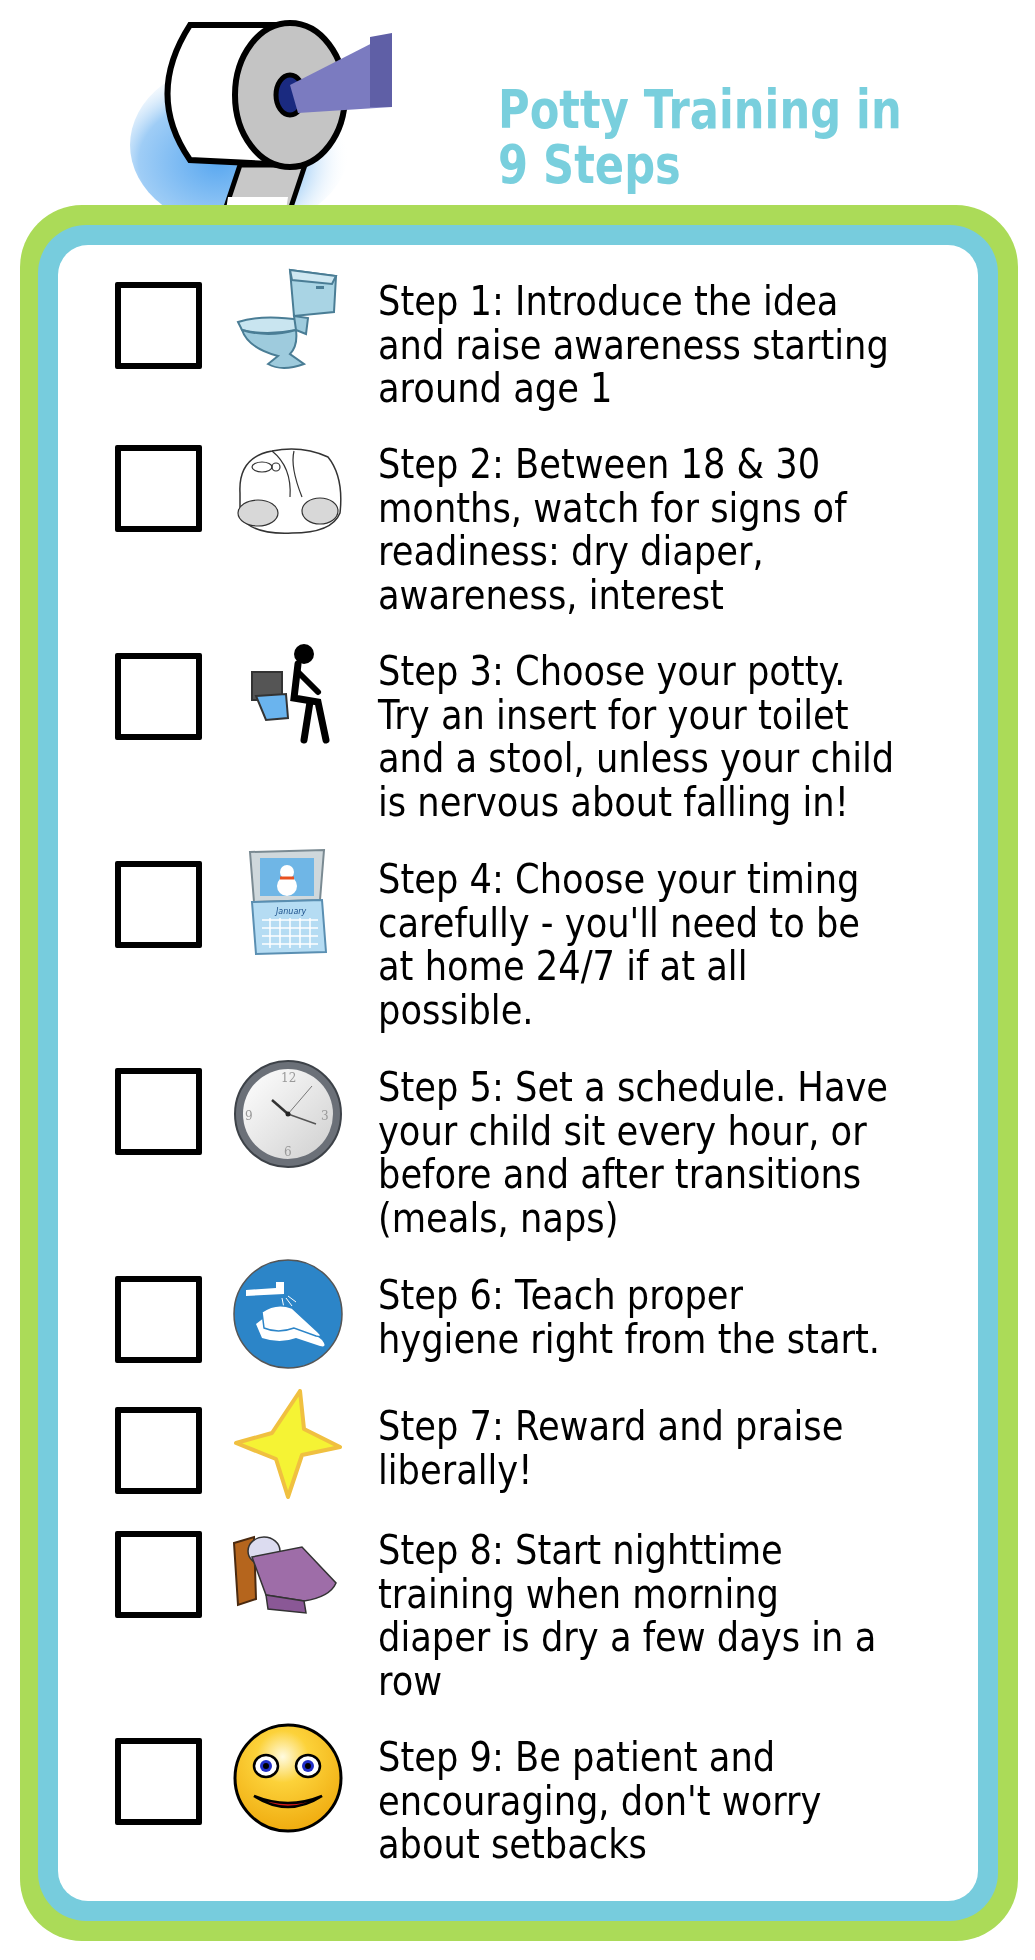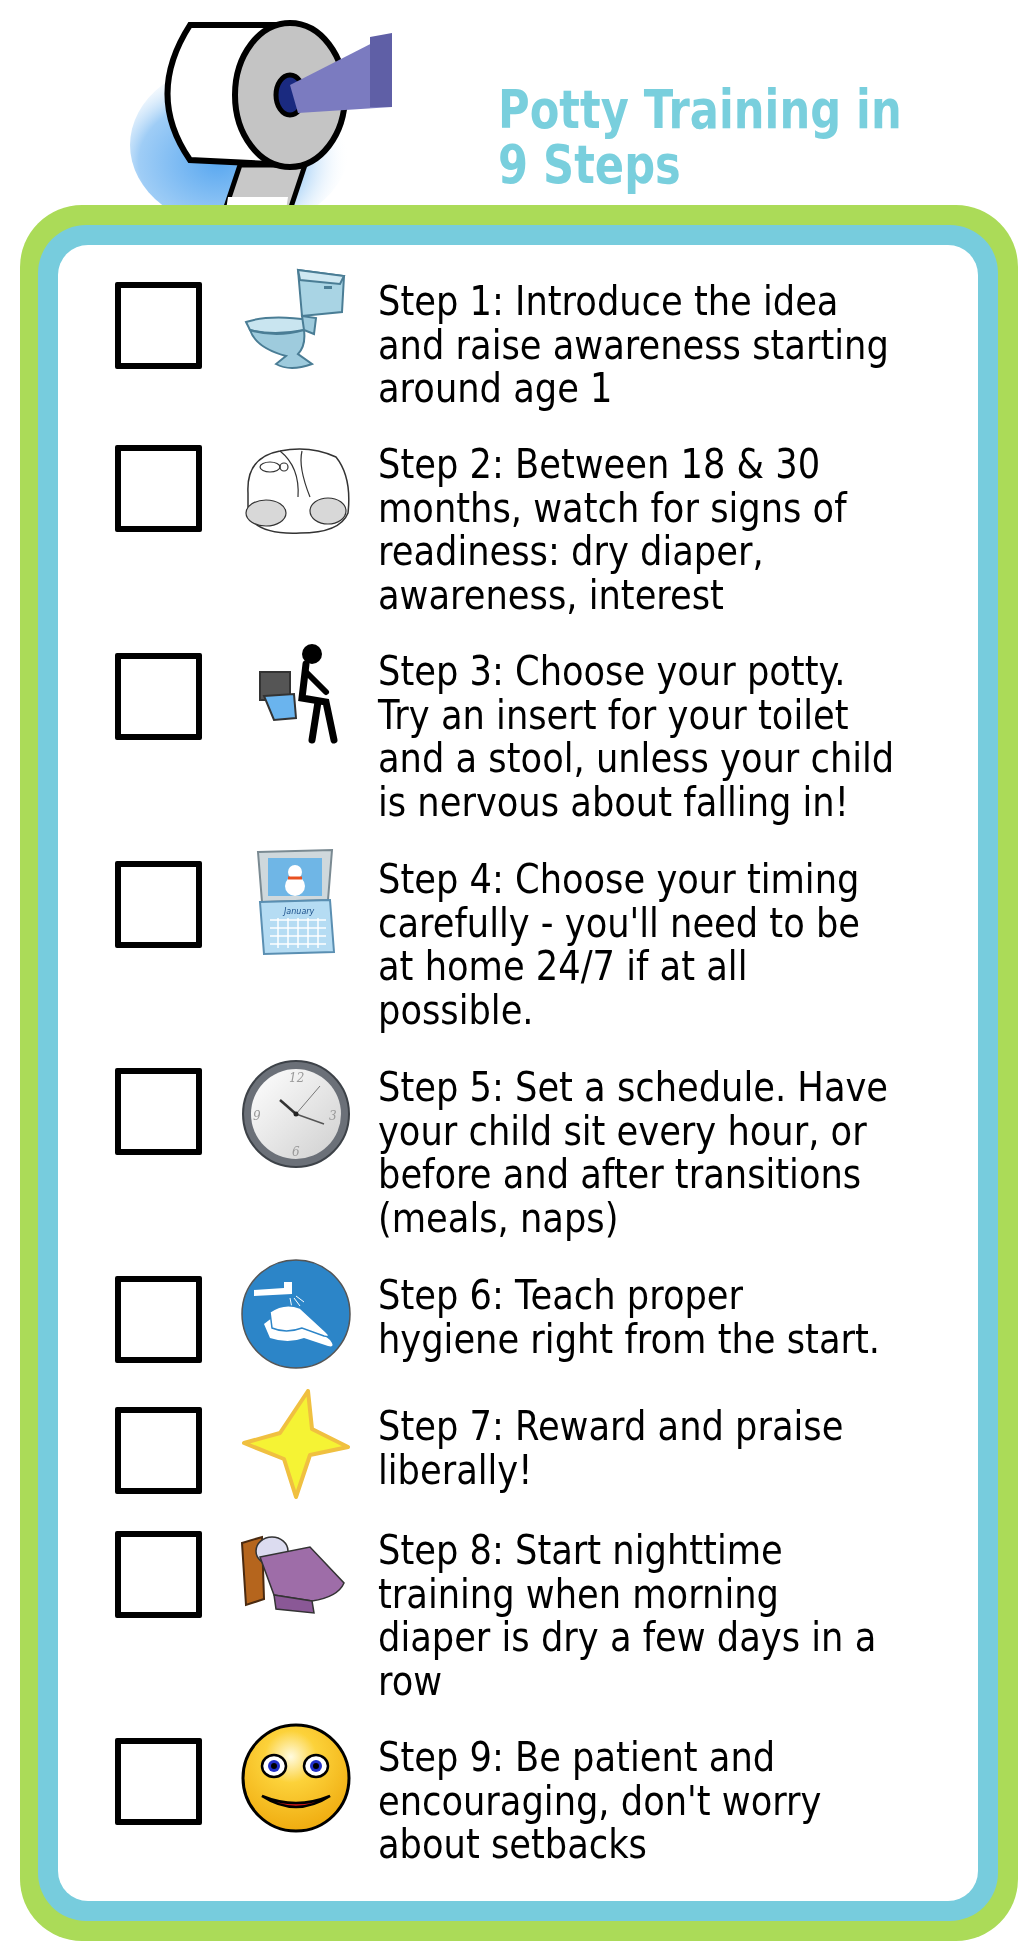--- a/index.html
+++ b/index.html
@@ -12,21 +12,21 @@
   .title div { display:block; }
   .frame-green { position:absolute; left:20px; top:205px; width:998px; height:1736px;
                  background:#abdb58; border-radius:62px; }
   .frame-blue { position:absolute; left:38px; top:225px; width:960px; height:1696px;
                 background:#77ccdd; border-radius:48px; }
   .frame-white { position:absolute; left:58px; top:245px; width:920px; height:1656px;
                  background:#ffffff; border-radius:30px; }
   .row { position:absolute; left:0; width:1035px; }
   .checkbox { position:absolute; left:115px; width:75px; height:75px; border:6px solid #000;
               border-radius:2px; background:#fff; cursor:pointer; }
-  .icon { position:absolute; left:240px; width:112px; height:112px; }
+  .icon { position:absolute; left:232px; width:112px; height:112px; }
   .icon svg { width:112px; height:112px; display:block; }
   .step-text { position:absolute; left:378px; top:0; width:700px; font-size:41px; line-height:43.5px;
                color:#000; transform:scaleX(0.86); transform-origin:left top; white-space:nowrap; }
   .step-text div { display:block; }
 </style>
 </head>
 <body>
 
 <div class="hero">
   <svg viewBox="0 0 280 195" width="280" height="195">
@@ -144,21 +144,21 @@
   <div class="step-text">
     <div>Step 4: Choose your timing</div>
     <div>carefully - you'll need to be</div>
     <div>at home 24/7 if at all</div>
     <div>possible.</div>
   </div>
 </div>
 
 <div class="row" style="top:1066px;">
   <div class="checkbox" style="top:2px;"></div>
-  <div class="icon" style="top:-8px;font-style:italic;">
+  <div class="icon" style="top:-8px;">
     <svg viewBox="0 0 112 112">
       <defs>
         <linearGradient id="clockface" x1="0" y1="0" x2="1" y2="1">
           <stop offset="0" stop-color="#ffffff"></stop>
             <stop offset="1" stop-color="#cfcfcf"></stop>
         </linearGradient>
       </defs>
       <circle cx="56" cy="56" r="53" fill="#6b7078" stroke="#3d4248" stroke-width="2"></circle>
       <circle cx="56" cy="56" r="45" fill="url(#clockface)"></circle>
       <text x="49" y="24" font-size="12" fill="#999" font-family="DejaVu Serif, serif">12</text>

